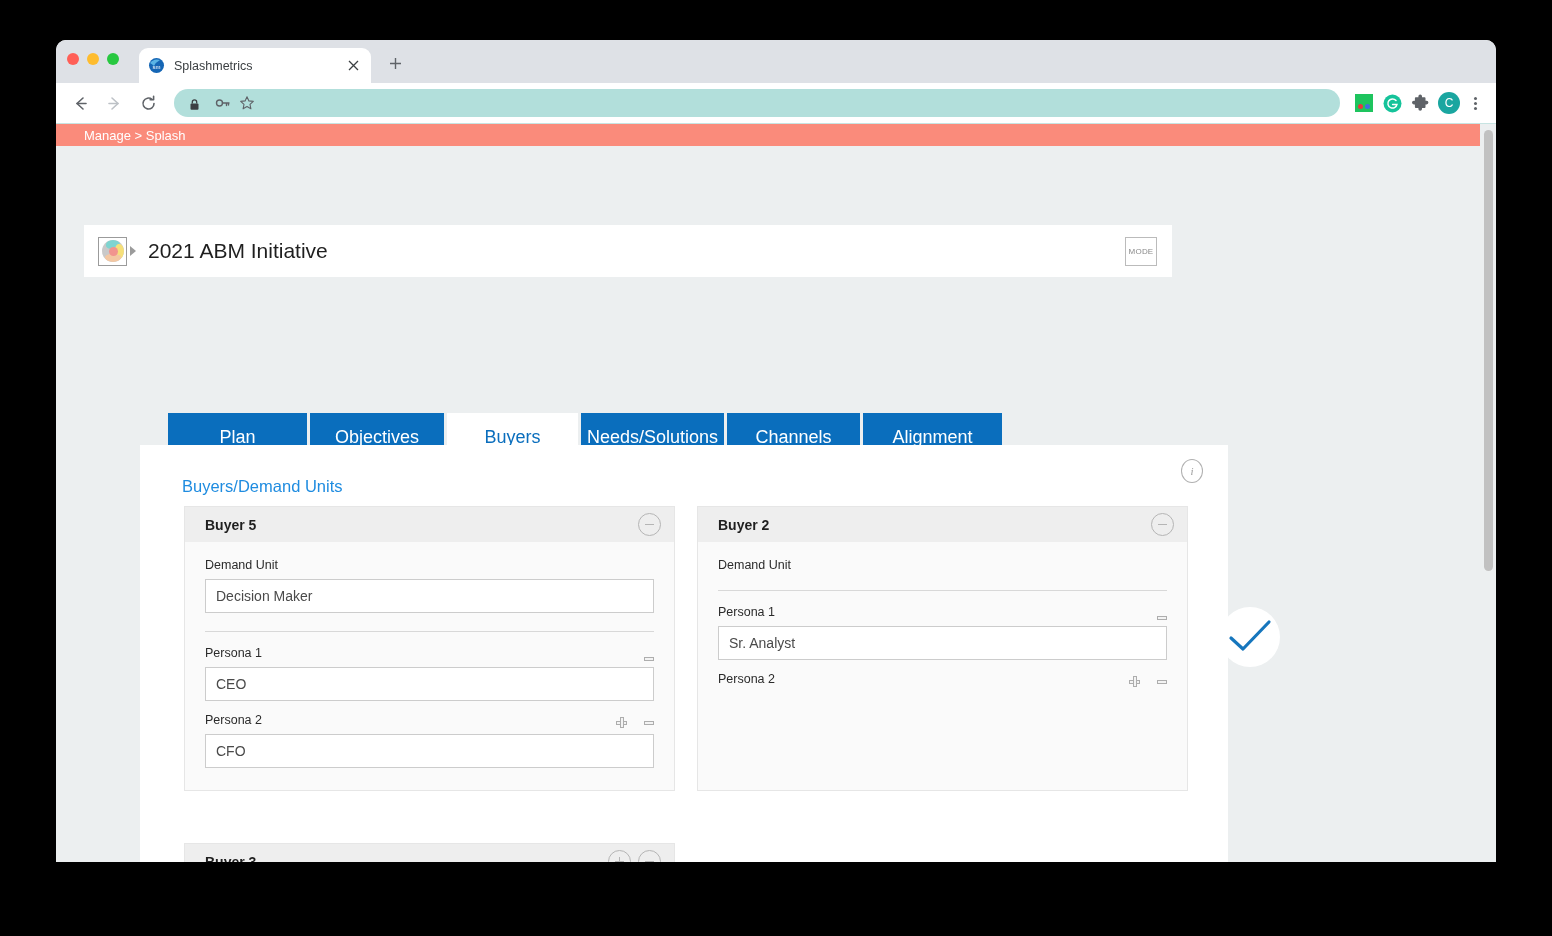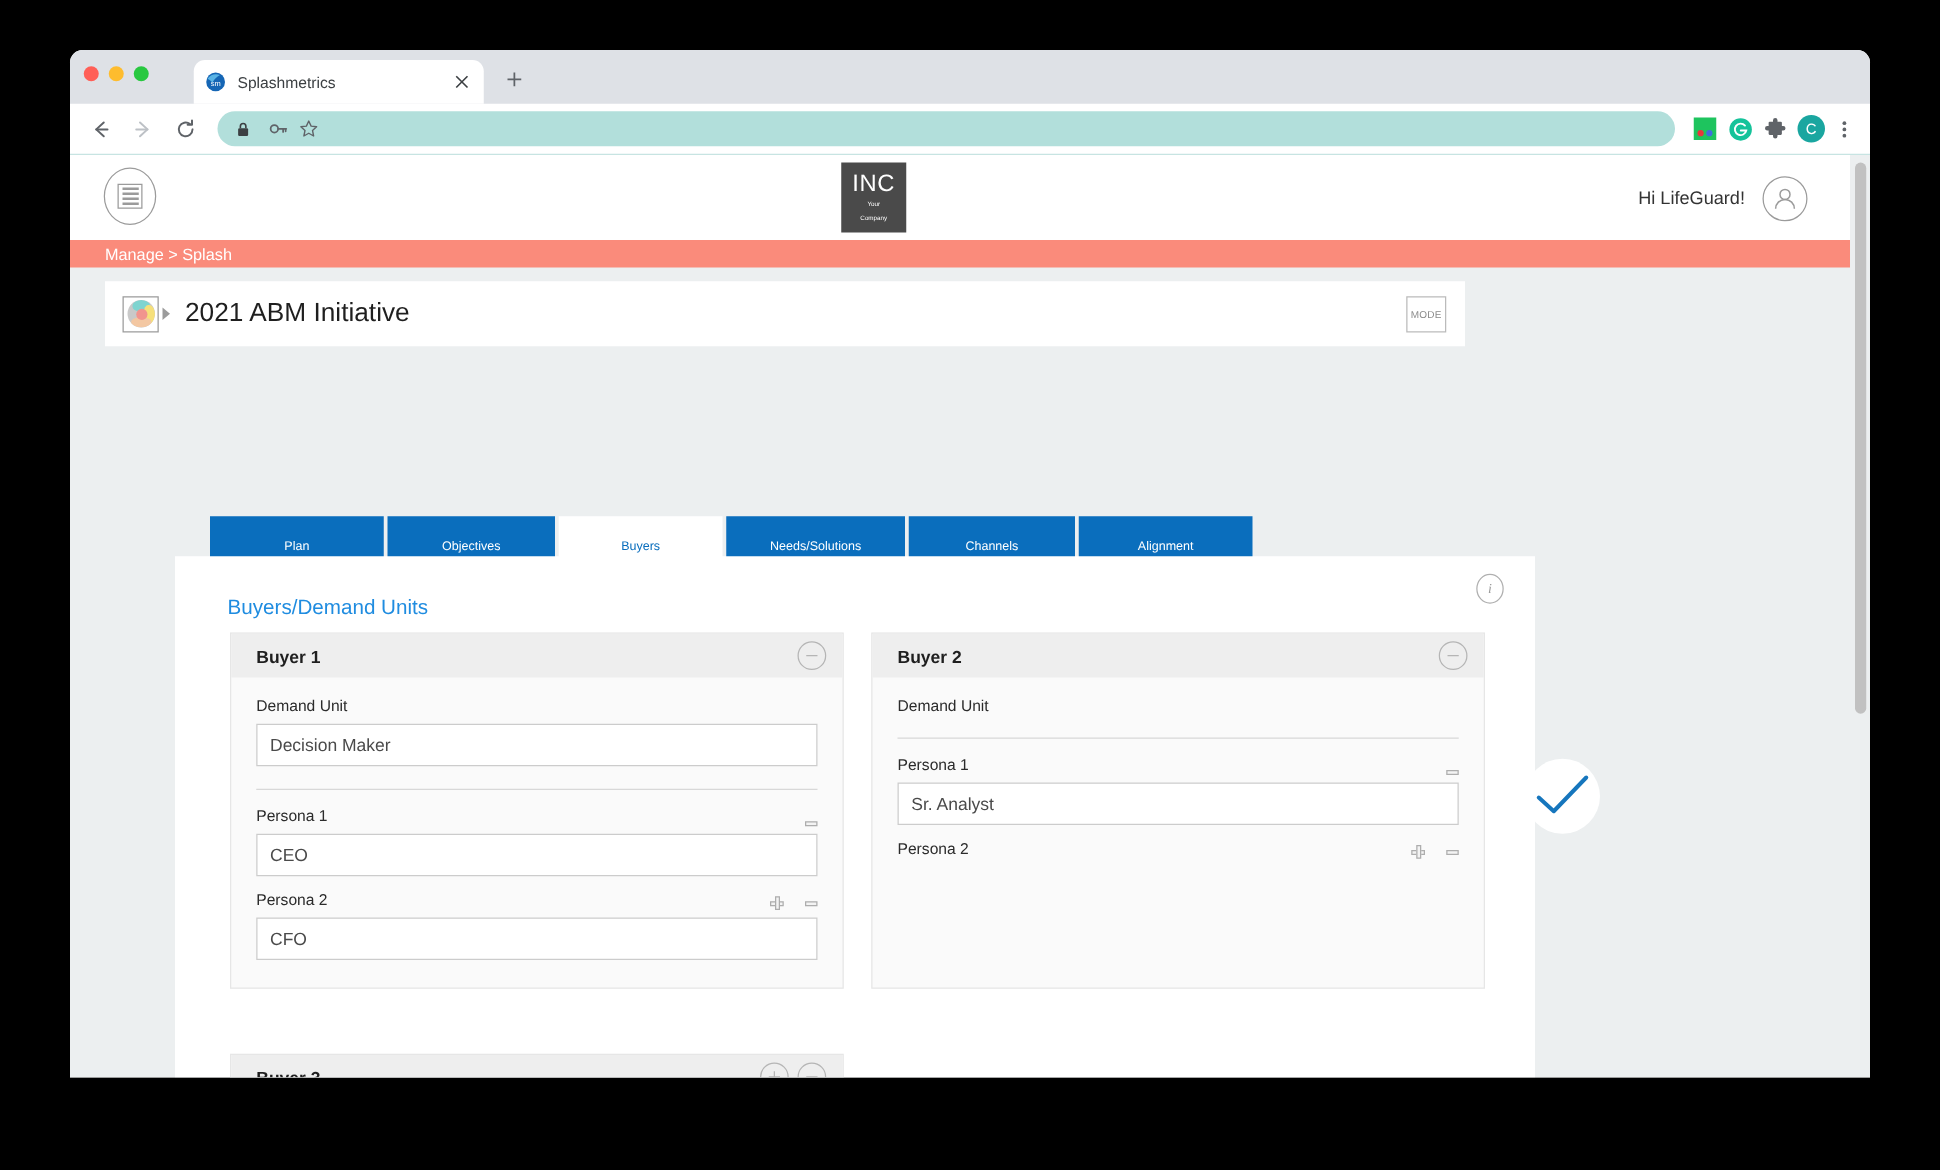--- a/index.html
+++ b/index.html
@@ -20,21 +20,21 @@
     overflow: hidden;
     box-shadow: 0 4px 24px rgba(0,0,0,0.35);
   }
 
   
   .tabstrip {
     height: 43px;
     background: #dee1e6;
     display: flex;
     align-items: flex-end;
-    padding-left: 26px;
+    padding-left: 10px;
     position: relative;
   }
   .traffic {
     display: flex; align-items: center; gap: 8px;
     position: absolute; left: 11px; top: 13px;
   }
   .dot { width: 12px; height: 12px; border-radius: 50%; }
   .dot.red { background: #ff5f57; }
   .dot.yellow { background: #febc2e; }
   .dot.green { background: #28c840; }
@@ -236,21 +236,21 @@
 
   
   .tabs-row {
     position: absolute; left: 112px; top: 289px;
     display: flex; gap: 3px;
   }
   .ptab {
     height: 48px;
     background: #0a6ebd;
     color: #ffffff;
-    font-size: 10px;
+    font-size: 18px;
     display: flex; align-items: center; justify-content: center;
   }
   .ptab.active { background: #ffffff; color: #0a6ebd; }
   .ptab.w1 { width: 139px; }
   .ptab.w2 { width: 134px; }
   .ptab.w3 { width: 131px; }
   .ptab.w4 { width: 143px; }
   .ptab.w5 { width: 133px; }
   .ptab.w6 { width: 139px; }
 
@@ -457,46 +457,20 @@
 
     <div class="kebab">
         <i></i>
         <i></i>
         <i></i>
       </div>
   </div>
 
   <div class="page">
 
-    <div class="app-header">
-      <div class="hamburger-btn">
-        <span class="ham-inner">
-            <i></i>
-            <i></i>
-            <i></i>
-            <i></i>
-          </span>
-      </div>
-
-      <div class="brand-logo">
-        <span class="inc">INC</span>
-        <span class="sub">Your</span>
-        <span class="sub">Company</span>
-      </div>
-
-      <div class="greeting-wrap">
-        <span class="greeting">Hi LifeGuard!</span>
-        <span class="user-avatar">
-          <svg width="22" height="22" viewBox="0 0 22 22">
-              <circle cx="11" cy="7.5" r="4" stroke="#9b9b9b" stroke-width="1.2" fill="none"></circle>
-              <path d="M3.5 19 a7.5 7.5 0 0 1 15 0" stroke="#9b9b9b" stroke-width="1.2" fill="none"></path>
-            </svg>
-        </span>
-      </div>
-    </div>
 
     <div class="crumb-bar">
       <span class="crumb">Manage &gt; Splash</span>
     </div>
 
     <div class="title-card">
       <span class="splash-icon">
         <span class="splash-circle">
           <span class="sc-top"></span>
             <span class="sc-right"></span>
@@ -519,21 +493,21 @@
     </div>
 
     <div class="content-panel">
       <div class="info-btn">i</div>
       <div class="section-title">Buyers/Demand Units</div>
 
       <div class="cards-area">
 
         <div class="buyer-card">
           <div class="card-head">
-            <span class="card-head-title">Buyer 1</span>
+            <span class="card-head-title">Buyer 5</span>
             <span class="head-btns">
               <span class="circ-btn">
                   <i class="bar"></i>
                 </span>
             </span>
           </div>
           <div class="card-body">
             <div class="field-block">
               <div class="field-label">Demand Unit</div>
               <input class="text-input" type="text" value="Decision Maker" style="">

